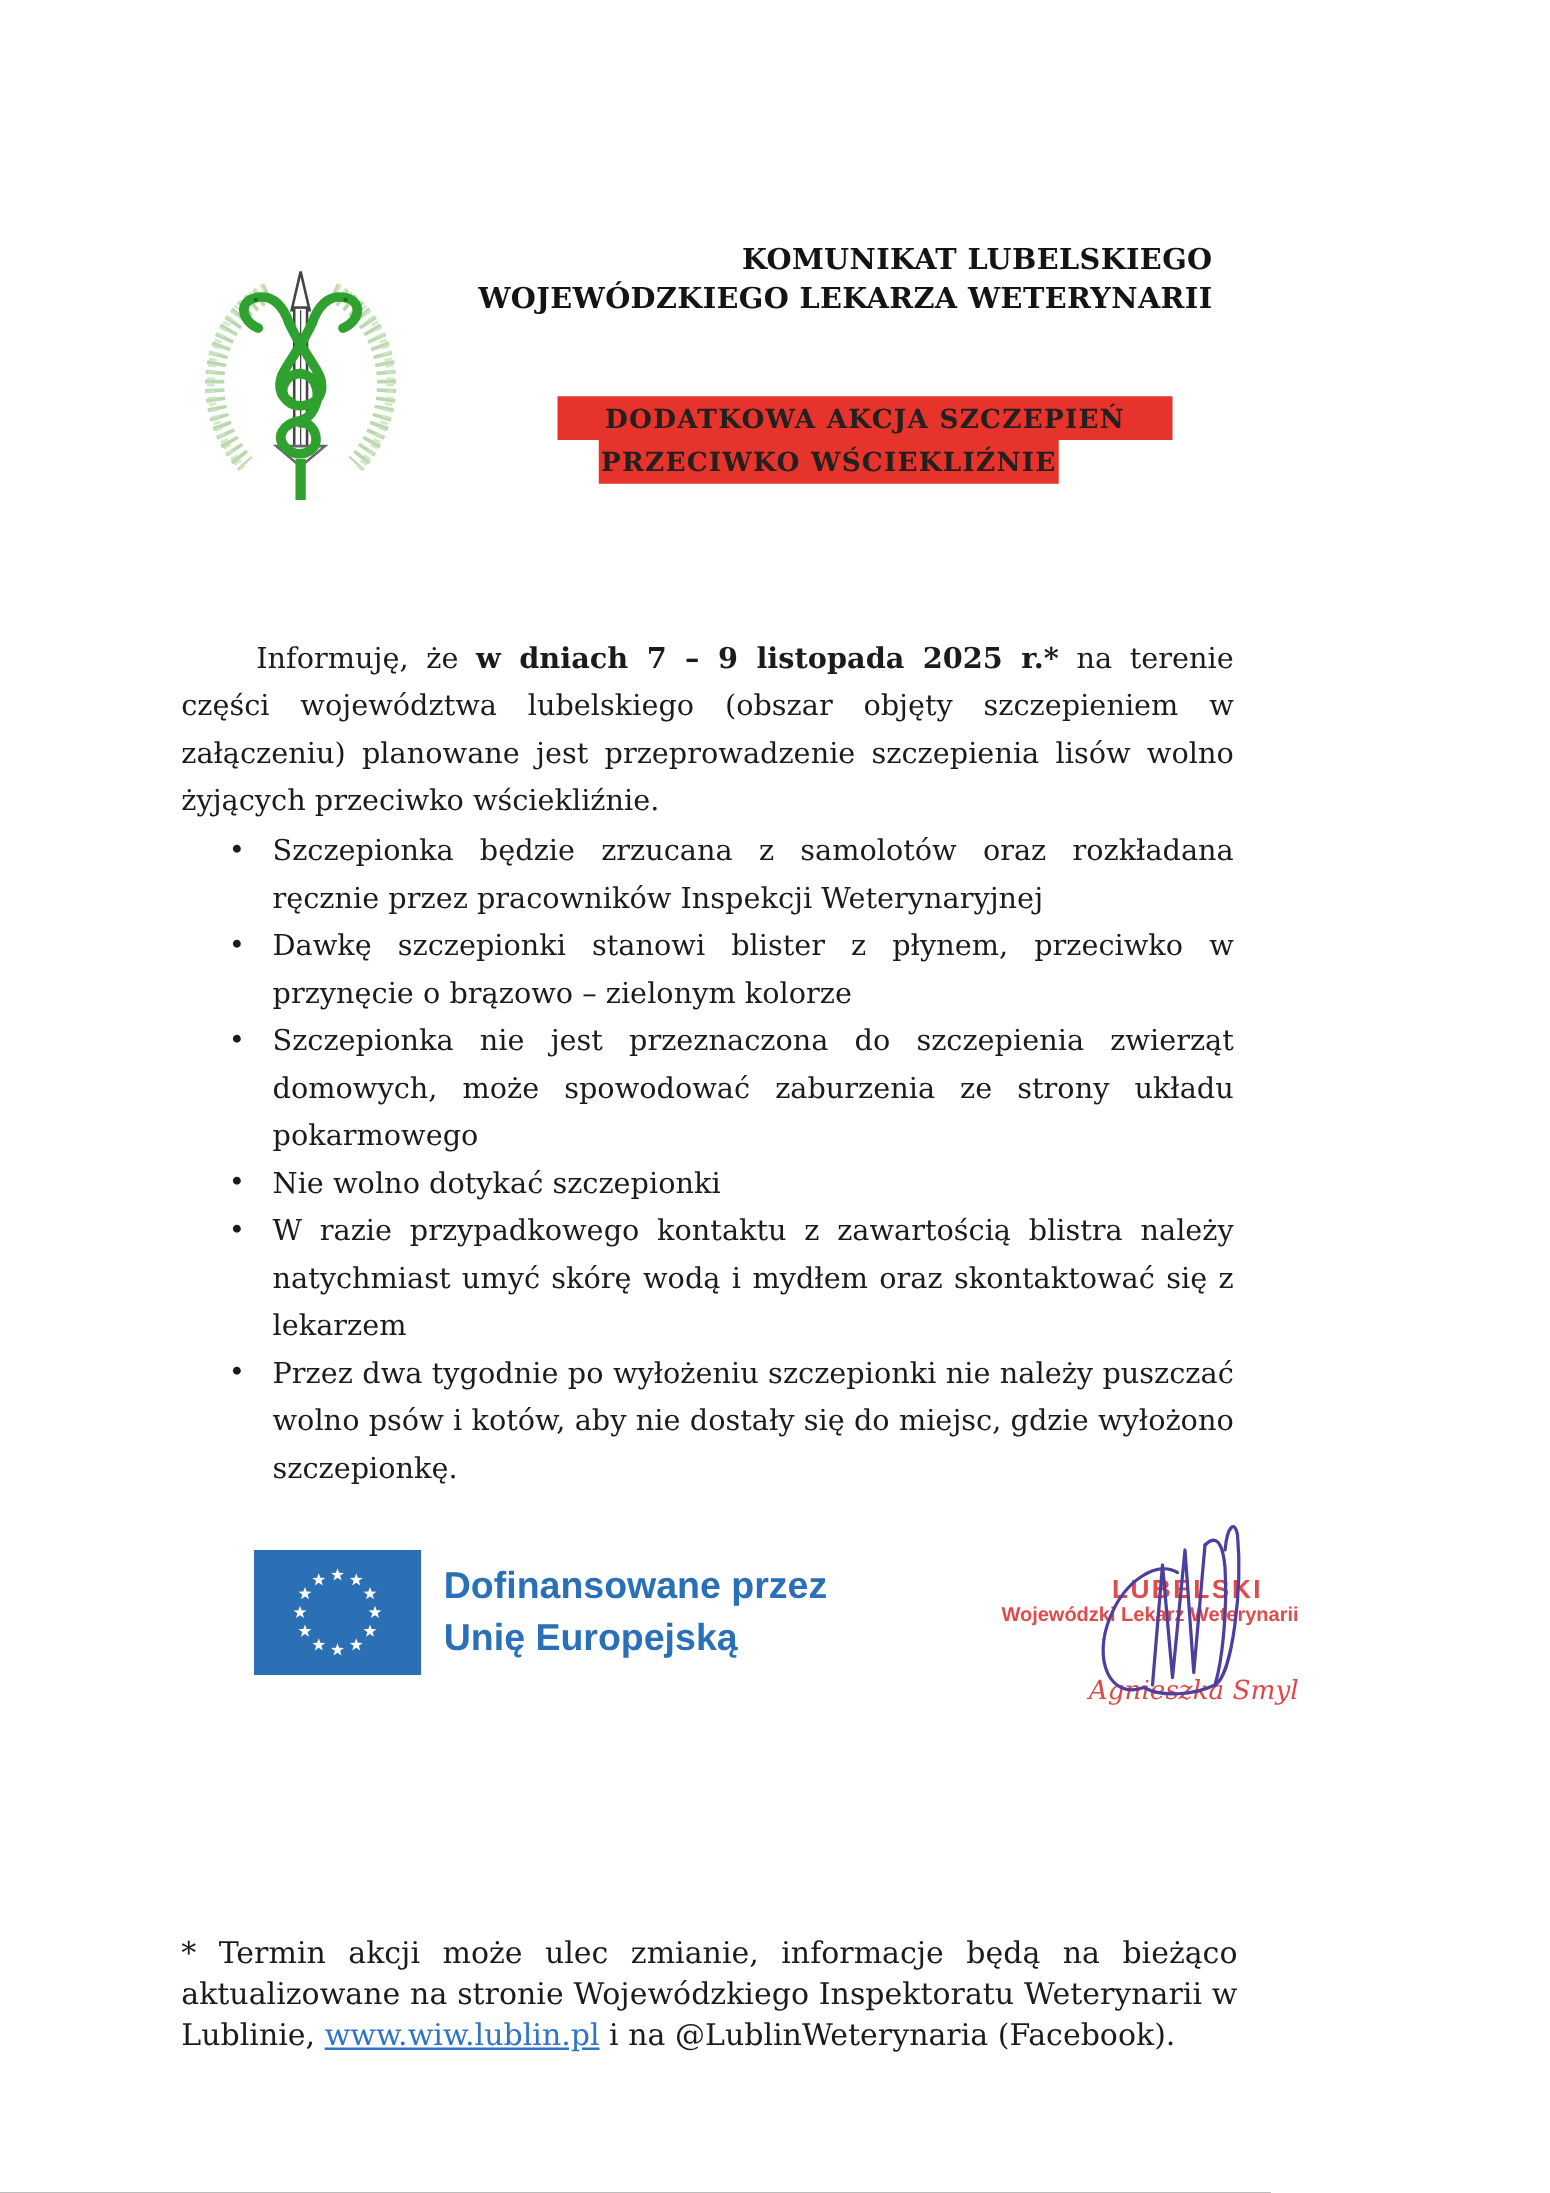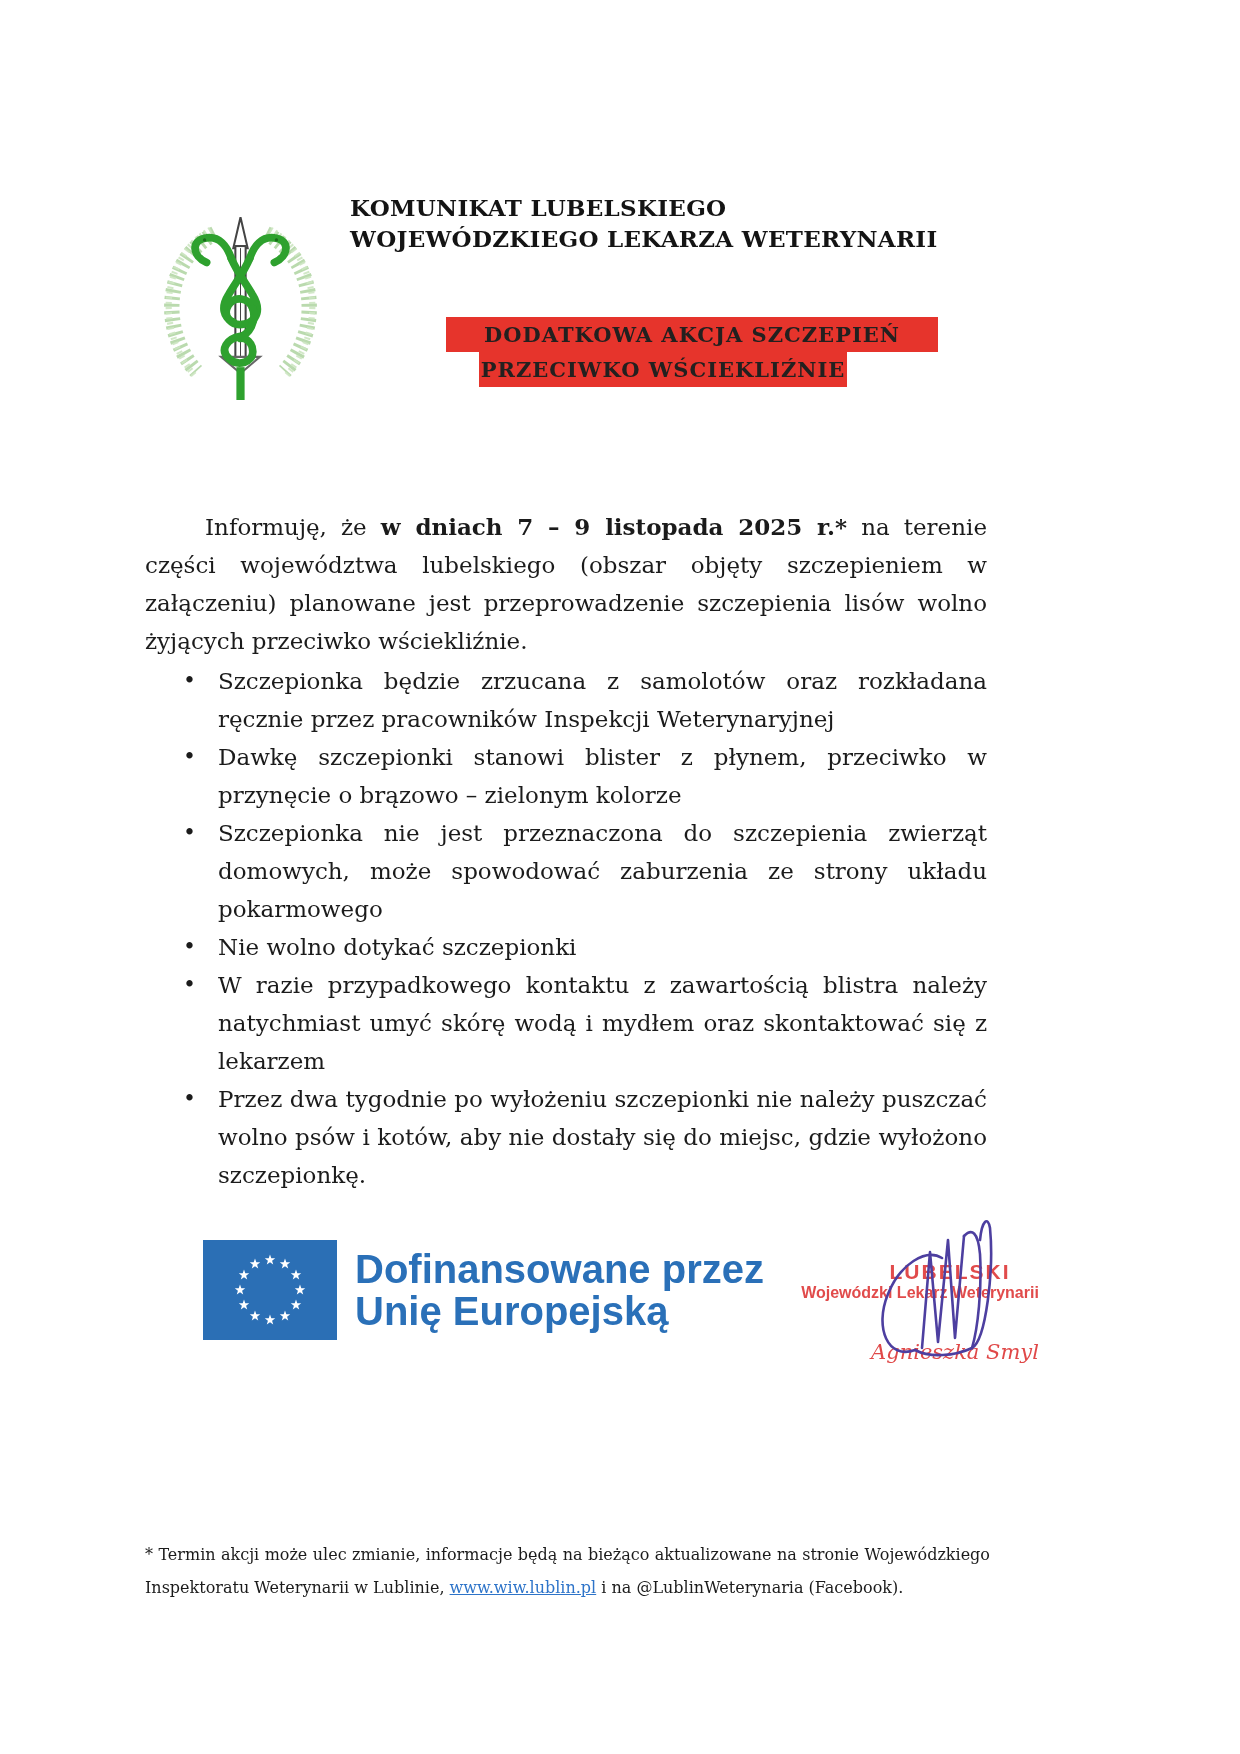--- a/index.html
+++ b/index.html
@@ -9,21 +9,21 @@
     background:#ffffff;
     margin:0 auto;
     font-family:"DejaVu Serif","Liberation Serif",serif;
     color:#1b1b1b;
     overflow:hidden;
   }
   
   .logo-wrap{position:absolute;left:143px;top:205px;width:195px;height:195px;}
   .title-block{
     position:absolute;left:350px;top:192px;width:620px;
-    text-align:left;font-weight:bold;font-size:23px;line-height:31px;
+    text-align:right;font-weight:bold;font-size:23px;line-height:31px;
     letter-spacing:0.3px;color:#141414;
   }
   .banner-line{
     position:absolute;
     background:#e6342c;
     color:#23201f;
     font-weight:bold;font-size:21px;line-height:35px;
     letter-spacing:1px;
     text-align:center;
     font-family:"DejaVu Serif","Liberation Serif",serif;
@@ -46,21 +46,21 @@
   ul.points li::before{
     content:"\2022";
     position:absolute;left:38px;top:0;
     font-size:22px;
   }
   
   .eu-flag{position:absolute;left:203px;top:1240px;width:134px;height:100px;}
   .eu-text{
     position:absolute;left:355px;top:1248px;width:420px;
     font-family:"Liberation Sans","DejaVu Sans",sans-serif;
-    font-weight:bold;font-size:40px;line-height:42px;color:#2a70b8;
+    font-weight:bold;font-size:30px;line-height:42px;color:#2a70b8;
   }
   
   .stamp-line1{
     position:absolute;left:870px;top:1260px;width:160px;
     text-align:center;color:#e14b4b;
     font-family:"Liberation Sans","DejaVu Sans",sans-serif;
     font-weight:bold;font-size:21px;letter-spacing:2px;
   }
   .stamp-line2{
     position:absolute;left:795px;top:1284px;width:250px;
@@ -70,21 +70,21 @@
   }
   .stamp-name{
     position:absolute;left:855px;top:1340px;width:200px;
     text-align:center;color:#e04848;
     font-style:italic;font-size:21px;
   }
   .signature{position:absolute;left:860px;top:1210px;width:170px;height:160px;}
   
   .footer-note{
     position:absolute;left:145px;top:1522px;width:845px;
-    font-size:16px;line-height:33px;text-align:justify;
+    font-size:24px;line-height:33px;text-align:justify;
   }
   .footer-note a{
     color:#2e74c9;text-decoration:underline;cursor:pointer;
   }
 </style>
 </head>
 <body>
 
 <div class="page">
 

